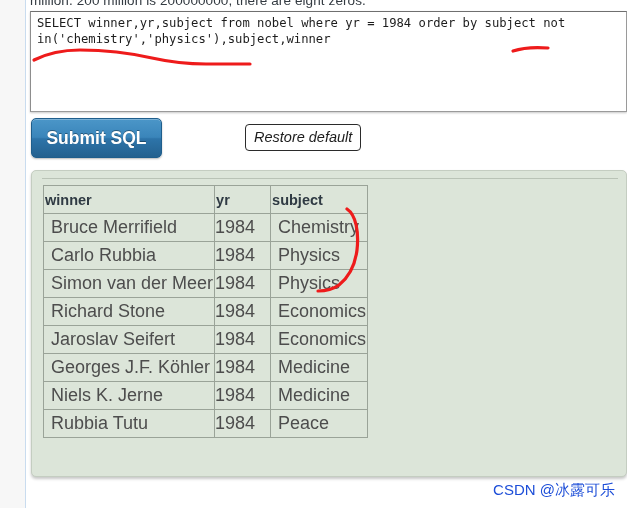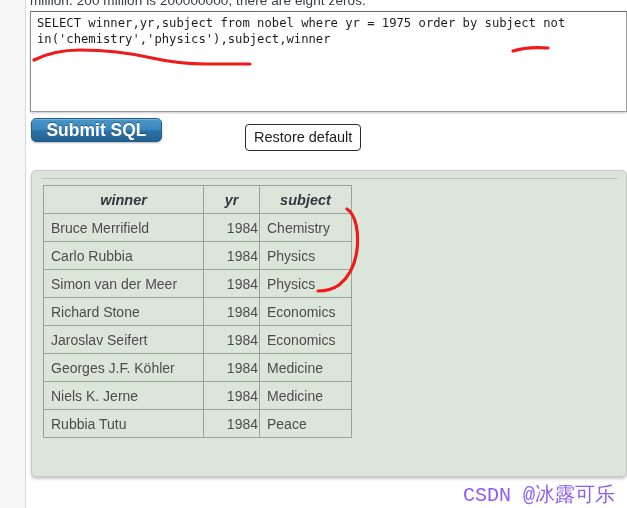--- a/index.html
+++ b/index.html
@@ -68,21 +68,21 @@
     white-space: pre-wrap;
     word-break: break-word;
   }
 
   
   .btn-submit {
     position: absolute;
     left: 4px;
     top: 118px;
     width: 131px;
-    height: 24px;
+    height: 40px;
     border: 1px solid #1f5e8c;
     border-radius: 5px;
     background: linear-gradient(to bottom, #4b96c8 0%, #3a85ba 48%, #2d74a9 52%, #24618f 100%);
     color: #ffffff;
     font-size: 17.5px;
     font-weight: bold;
     font-family: "Liberation Sans", sans-serif;
     text-shadow: 0 -1px 0 rgba(0,0,0,0.35);
     cursor: pointer;
     box-shadow: 0 1px 2px rgba(0,0,0,0.28), inset 0 1px 0 rgba(255,255,255,0.28);
@@ -97,20 +97,21 @@
     height: 27px;
     padding: 0 8px;
     border: 1px solid #2b2b2b;
     border-radius: 4px;
     background: #ffffff;
     color: #1d1d1d;
     font-size: 14.5px;
     font-family: "Liberation Sans", sans-serif;
     cursor: pointer;
     line-height: 25px;
+    font-style: italic;
   }
 
   
   .results-panel {
     position: absolute;
     left: 4px;
     top: 170px;
     width: 596px;
     height: 307px;
     background: #dce5d9;
@@ -142,64 +143,63 @@
     font-family: "Liberation Sans", sans-serif;
     background: #dce5d9;
     height: 28px;
     box-sizing: border-box;
     white-space: nowrap;
   }
   .result-table th {
     font-size: 14.5px;
     font-weight: bold;
     color: #2f3a43;
-    text-align: center;
-    font-style: italic;
+    text-align: left;
   }
   .result-table td {
-    font-size: 14px;
+    font-size: 18px;
     color: #4d4d4d;
     text-align: left;
     padding-left: 7px;
   }
   .col-winner { width: 160px; }
   .col-yr     { width: 56px;  }
   .col-subject{ width: 92px;  }
-  .result-table td.cell-yr { text-align: right; padding-left: 0; }
+  .result-table td.cell-yr { text-align: left; padding-left: 0; }
 
   
   .annot-layer {
     position: absolute;
     left: 0; top: 0;
     width: 627px; height: 508px;
     pointer-events: none;
   }
 
   
   .watermark {
     position: absolute;
     right: 12px;
     top: 481px;
-    font-size: 20px;
-    color: #8b5cf6;
-    font-family: Liberation Mono, monospace;
+    font-size: 15px;
+    color: #1d4ed8;
+    font-family: Liberation Sans, sans-serif;
     white-space: nowrap;
   }
 </style>
 </head>
 <body>
 
 <div class="page-gutter"></div>
 
 <div class="page-body">
 
   <div class="top-cut-text">million. 200 million is 200000000, there are eight zeros.</div>
 
   <div class="sql-area">
-    <div class="sql-text" title="Enter SQL here">SELECT winner,yr,subject from nobel where yr = 1975 order by subject not
+    <div class="sql-text" title="Enter SQL here">SELECT winner,yr,subject from nobel where yr = 1984 order by subject not
 in('chemistry','physics'),subject,winner</div>
   </div>
 
   <button class="btn-submit">Submit SQL</button>
 
   <button class="btn-restore">Restore default</button>
 
   <div class="results-panel">
     <div class="panel-rule"></div>
 

